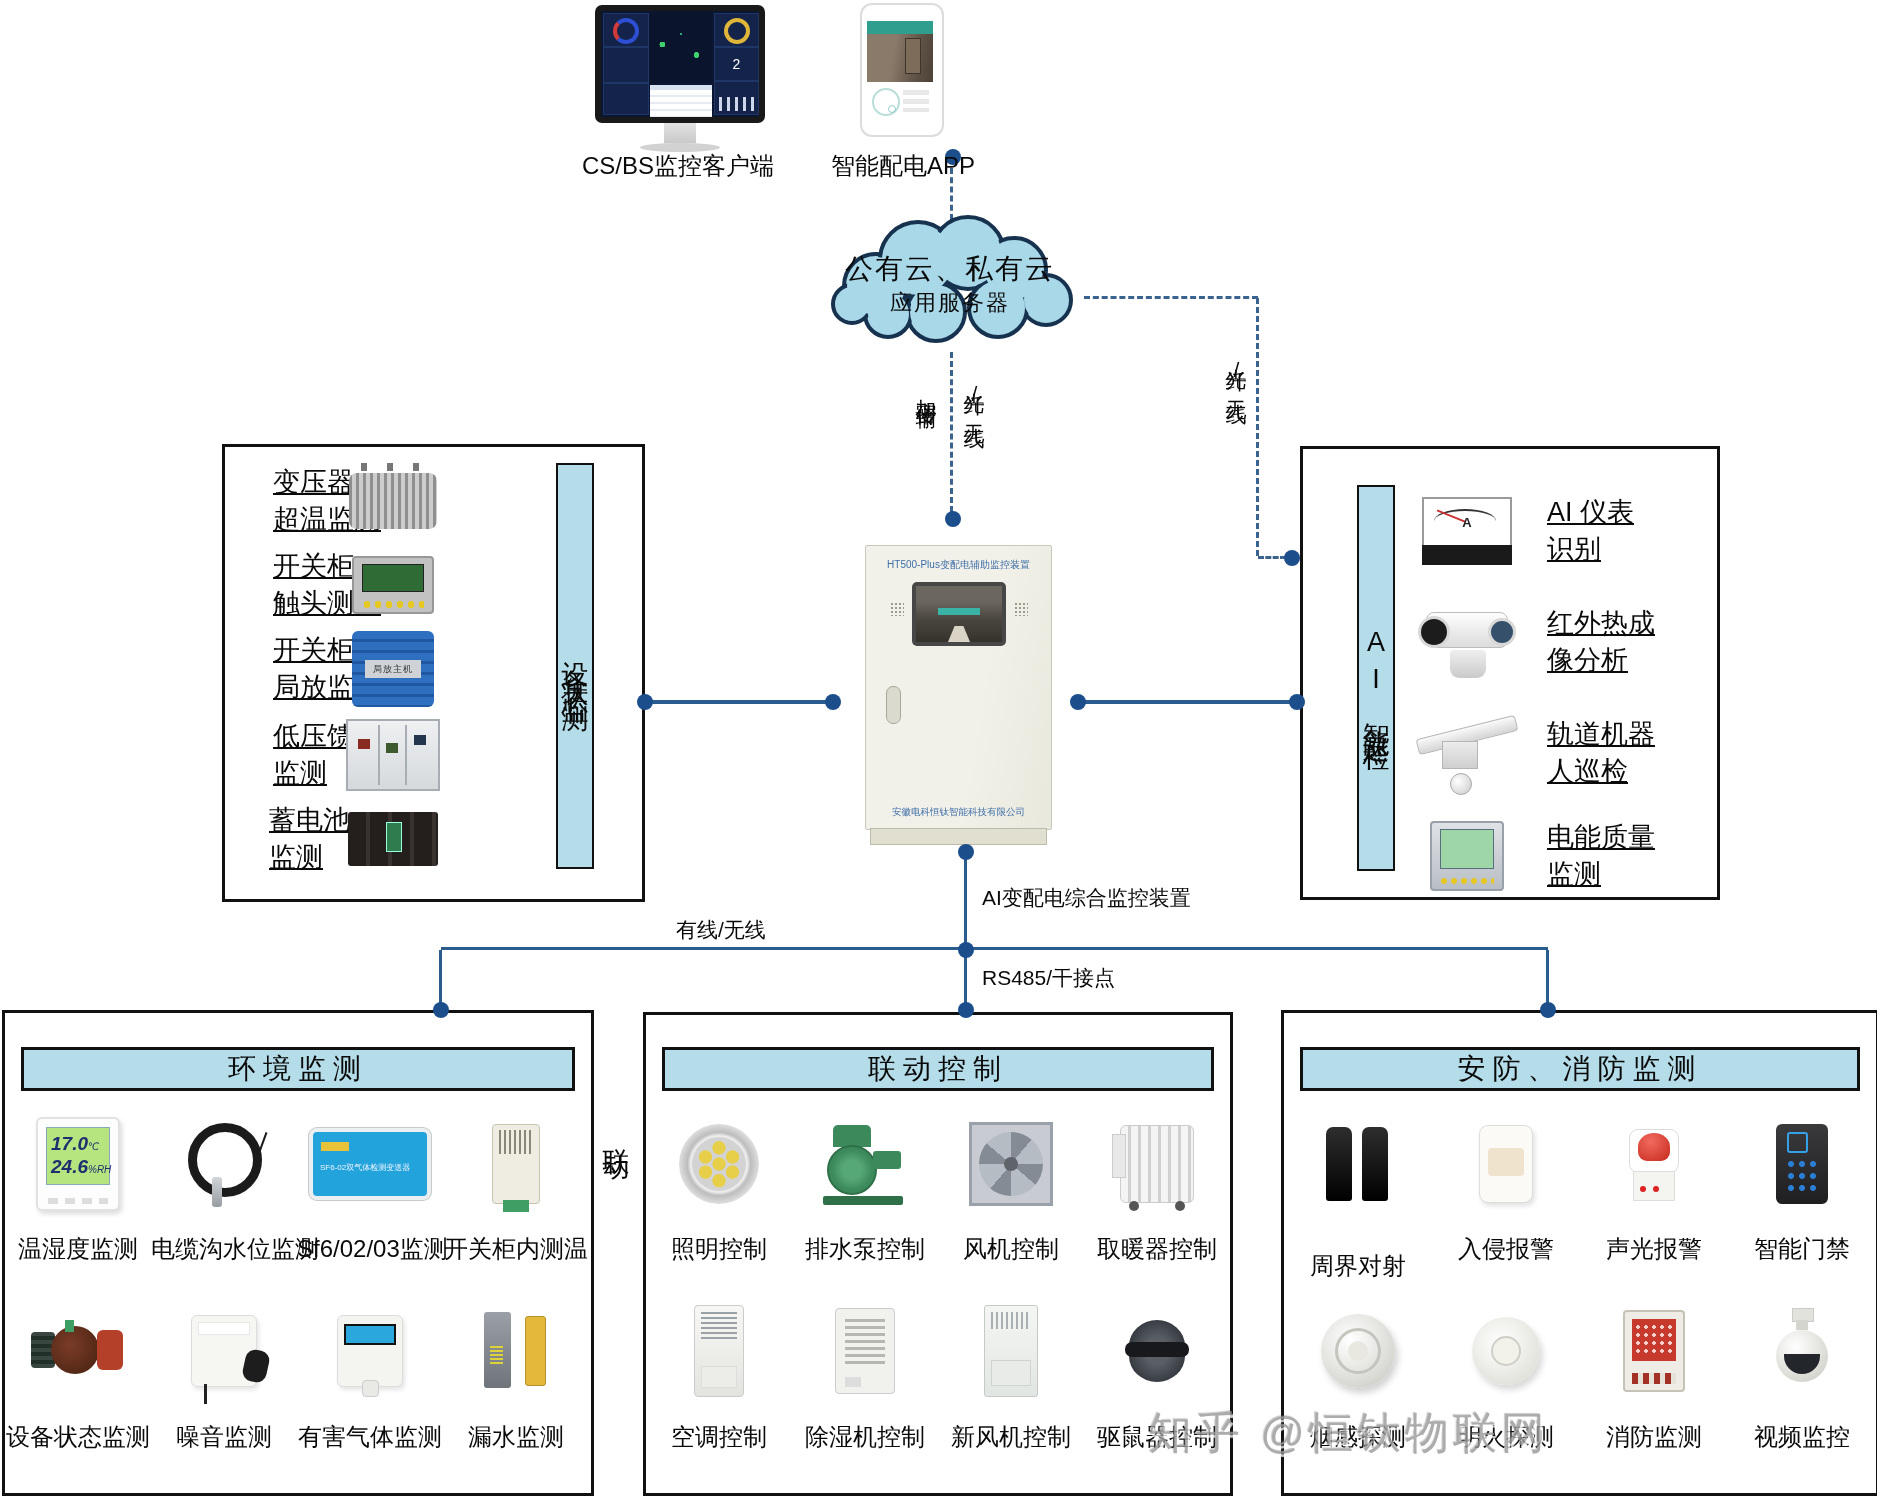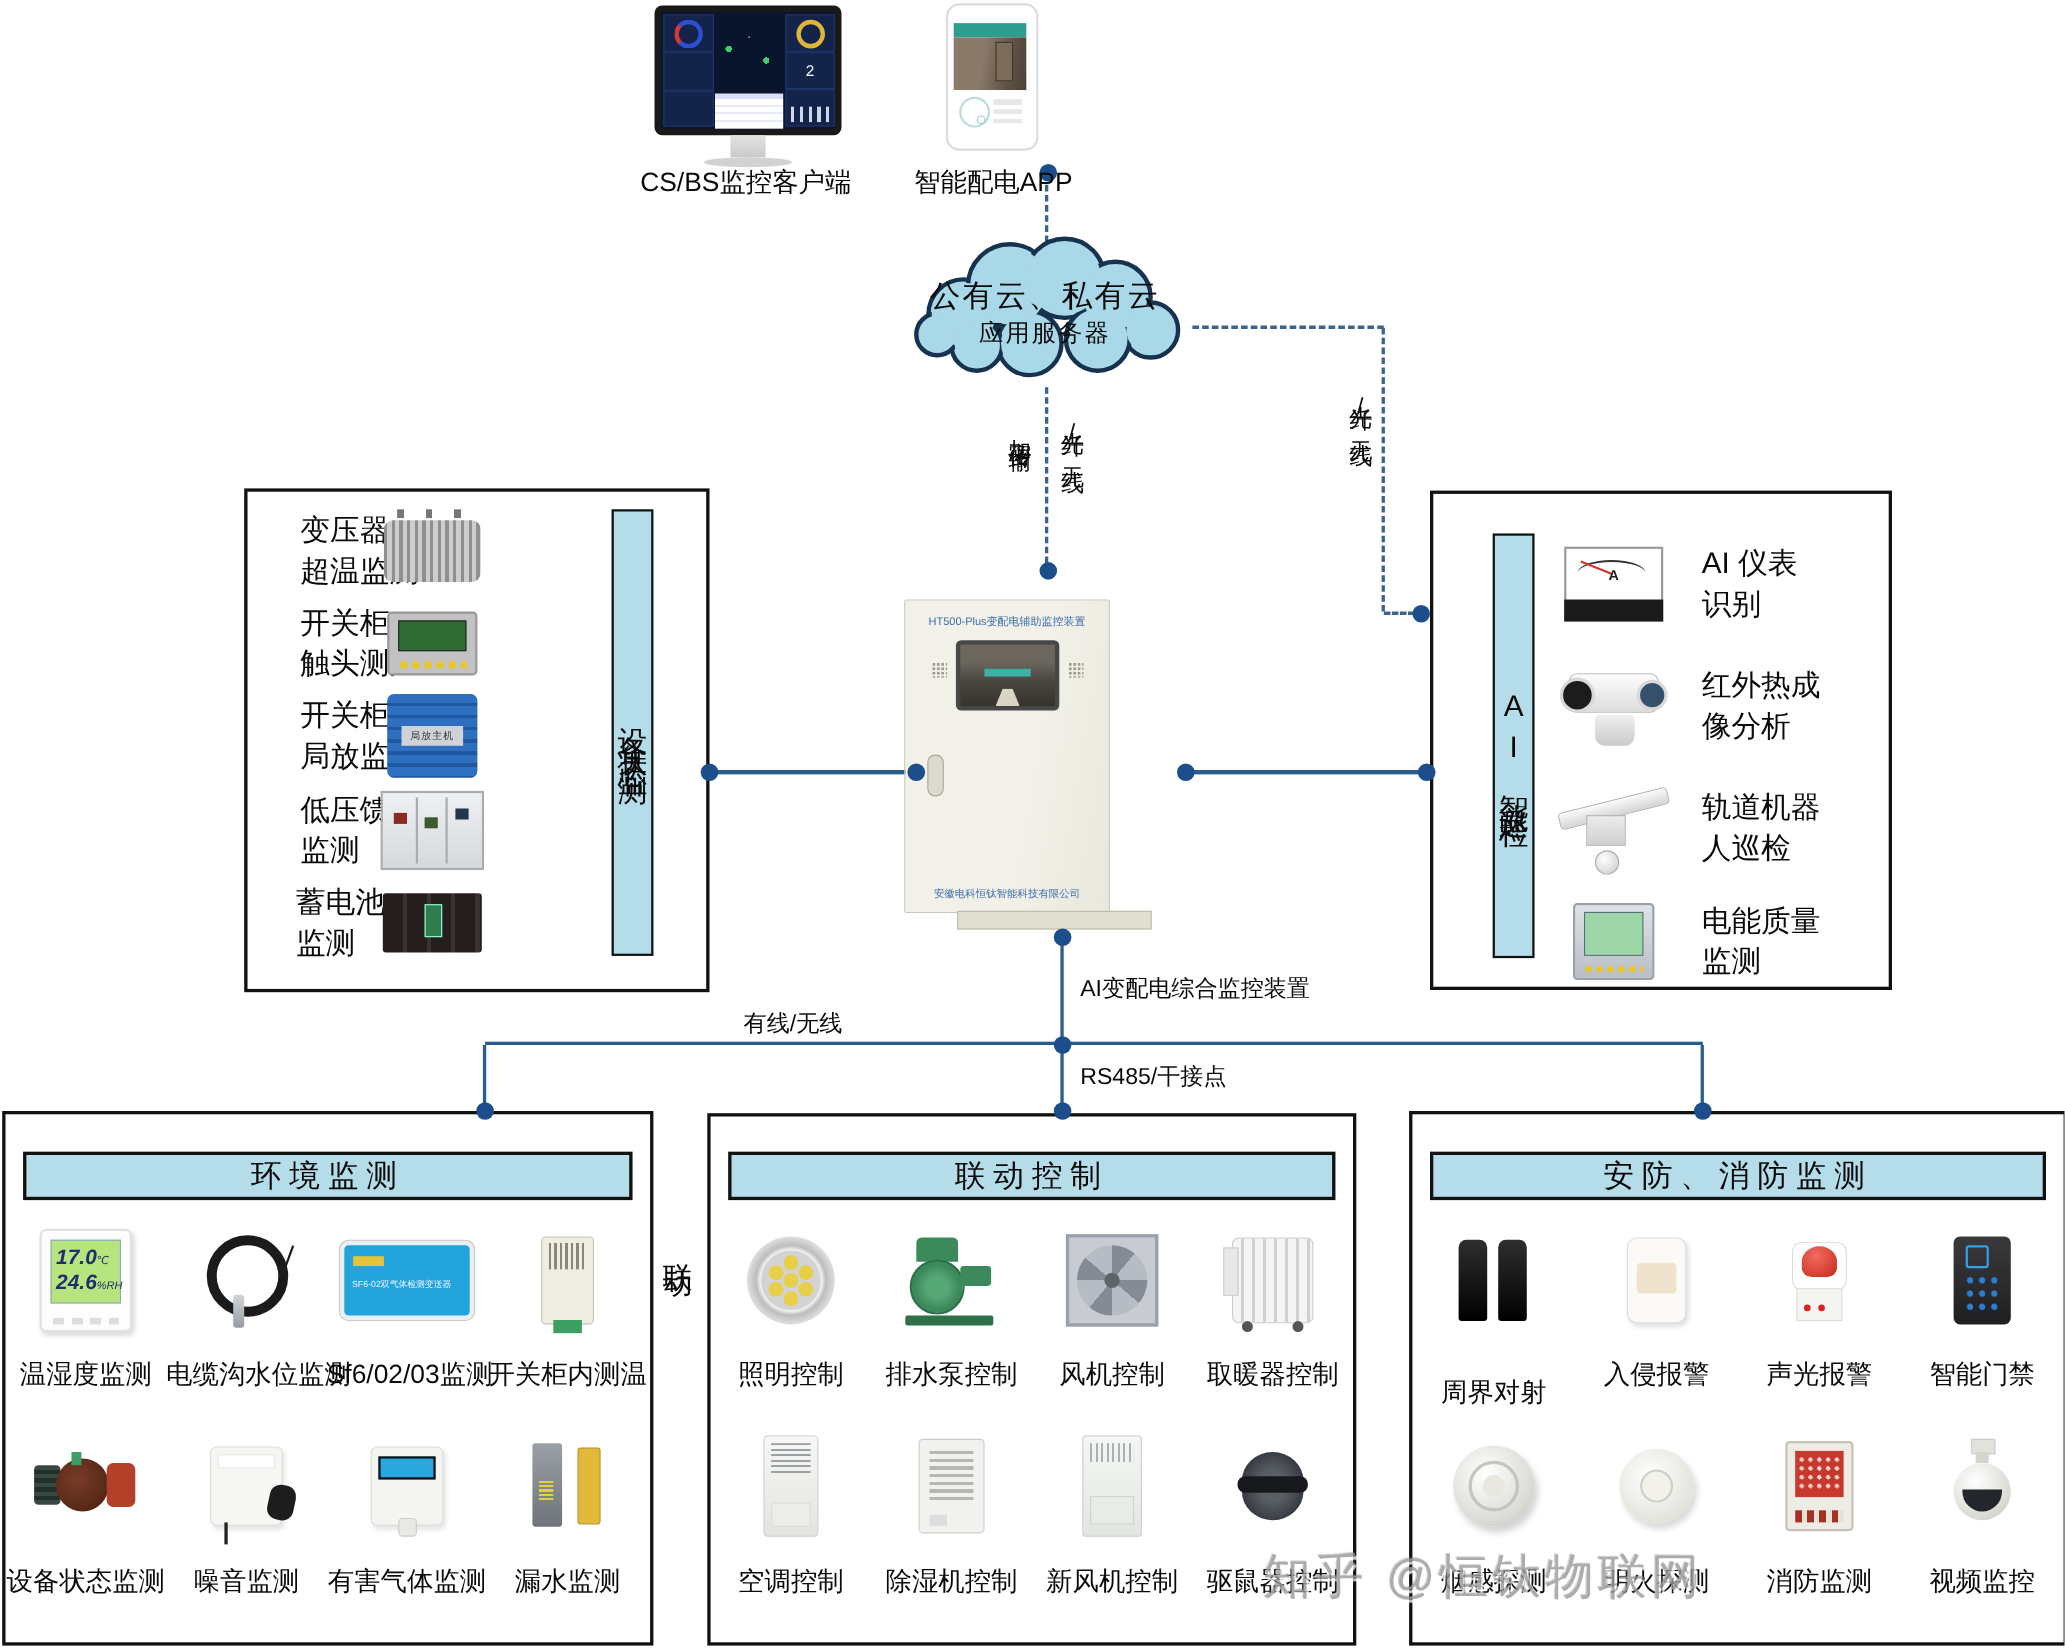--- a/index.html
+++ b/index.html
@@ -12,21 +12,21 @@
   .dashv{position:absolute;width:0;border-left:3px dashed #3a648f;z-index:3;}
   .dashh{position:absolute;height:0;border-top:3px dashed #3a648f;z-index:3;}
   .linklbl{position:absolute;font-size:21px;white-space:nowrap;z-index:6;}
   .vlink{position:absolute;writing-mode:vertical-rl;text-orientation:upright;font-size:21px;letter-spacing:3px;z-index:6;white-space:nowrap;}
   
   .bigbox{position:absolute;background:#fff;border:3px solid #111;}
   .strip{position:absolute;background:#b5dde9;border:2px solid #111;writing-mode:vertical-rl;text-orientation:upright;
          display:flex;align-items:center;justify-content:center;font-size:27px;letter-spacing:9px;}
   .hdr{position:absolute;background:#b5dde9;border:3px solid #111;display:flex;align-items:center;justify-content:center;
        font-size:28px;letter-spacing:7px;white-space:nowrap;}
-  .rowlbl{position:absolute;font-size:27px;line-height:37px;display:flex;flex-direction:column;justify-content:center;white-space:nowrap;}
+  .rowlbl{position:absolute;font-size:27px;line-height:37px;display:flex;flex-direction:column;justify-content:center;white-space:nowrap;text-decoration:underline;}
   .cellart{position:absolute;display:flex;align-items:center;justify-content:center;}
   .itemlbl{position:absolute;font-size:24px;text-align:center;white-space:nowrap;}
   .wm{position:absolute;font-size:44px;letter-spacing:4px;color:#9b9b9b;opacity:.82;z-index:20;
       text-shadow:2px 3px 1px rgba(255,255,255,.95),-1px -1px 1px rgba(110,110,110,.45);pointer-events:none;white-space:nowrap;}
   
   .mon{position:absolute;left:595px;top:5px;width:170px;height:150px;}
   .mon-bezel{position:absolute;left:0;top:0;width:170px;height:118px;background:#191919;border-radius:7px;}
   .mon-scr{position:absolute;left:6px;top:6px;width:158px;height:106px;background:#0c1633;overflow:hidden;}
   .mp{position:absolute;background:#13234a;border:1px solid #1f3766;}
   .ring-rb{width:18px;height:18px;border-radius:50%;border:4px solid #2e4fd4;border-left-color:#d23a3a;margin:4px auto;}
@@ -42,21 +42,21 @@
   .ph-top{position:absolute;left:5px;top:16px;width:66px;height:13px;background:#2f9e8f;}
   .ph-img{position:absolute;left:5px;top:29px;width:66px;height:48px;background:linear-gradient(100deg,#8a7a6a 0 40%,#5f5246 75%,#4c4138);}
   .ph-door{position:absolute;right:12px;top:4px;width:14px;height:34px;background:#7d6c59;border:1px solid #3d352c;}
   .ph-ctl{position:absolute;left:5px;top:77px;width:66px;height:38px;background:#fff;}
   .ph-dial{position:absolute;left:5px;top:6px;width:24px;height:24px;border:2px solid #b9ded9;border-radius:50%;}
   .ph-dot{position:absolute;left:14px;top:15px;width:6px;height:6px;border:1px solid #9cc;border-radius:50%;}
   .ph-keys{position:absolute;right:4px;top:8px;width:26px;height:22px;background:repeating-linear-gradient(180deg,#e8e8e8 0 5px,transparent 5px 9px);}
   .toplbl{position:absolute;font-size:24px;text-align:center;white-space:nowrap;z-index:6;}
   .cloudtxt{position:absolute;text-align:center;z-index:6;white-space:nowrap;}
   
-  .cab{position:absolute;left:822px;top:545px;width:185px;height:283px;background:linear-gradient(100deg,#f2f1e9 0 60%,#e9e8dc);border:1px solid #c9c8ba;border-radius:2px;z-index:4;}
+  .cab{position:absolute;left:865px;top:545px;width:185px;height:283px;background:linear-gradient(100deg,#f2f1e9 0 60%,#e9e8dc);border:1px solid #c9c8ba;border-radius:2px;z-index:4;}
   .cab-title{position:absolute;left:0;right:0;top:12px;text-align:center;font-size:10px;color:#3d6ea8;white-space:nowrap;}
   .cab-scrf{position:absolute;left:46px;top:36px;width:94px;height:64px;background:#474747;border-radius:5px;padding:4px;box-sizing:border-box;}
   .cab-scri{position:relative;width:100%;height:100%;background:linear-gradient(180deg,#6b675e 0 28%,#4a463f 60%,#35322c);overflow:hidden;}
   .cab-teal{position:absolute;left:22px;top:22px;width:42px;height:7px;background:#39b3a6;}
   .cab-floor{position:absolute;left:32px;bottom:0;width:22px;height:16px;background:#d9d4c6;clip-path:polygon(30% 0,70% 0,100% 100%,0 100%);}
   .cab-vent{position:absolute;width:14px;height:14px;background:radial-gradient(circle 1.5px at 2px 2px,#9a9a8f 95%,transparent) 0 0/4px 4px;}
   .cab-handle{position:absolute;left:20px;top:140px;width:13px;height:36px;background:#dbdacf;border:1px solid #a9a89a;border-radius:7px;}
   .cab-company{position:absolute;left:0;right:0;bottom:10px;text-align:center;font-size:9.5px;color:#3d6ea8;white-space:nowrap;}
   .cab-ped{position:absolute;left:870px;top:828px;width:175px;height:15px;background:#e0dfd0;border:1px solid #bdbcaa;z-index:4;}
   

